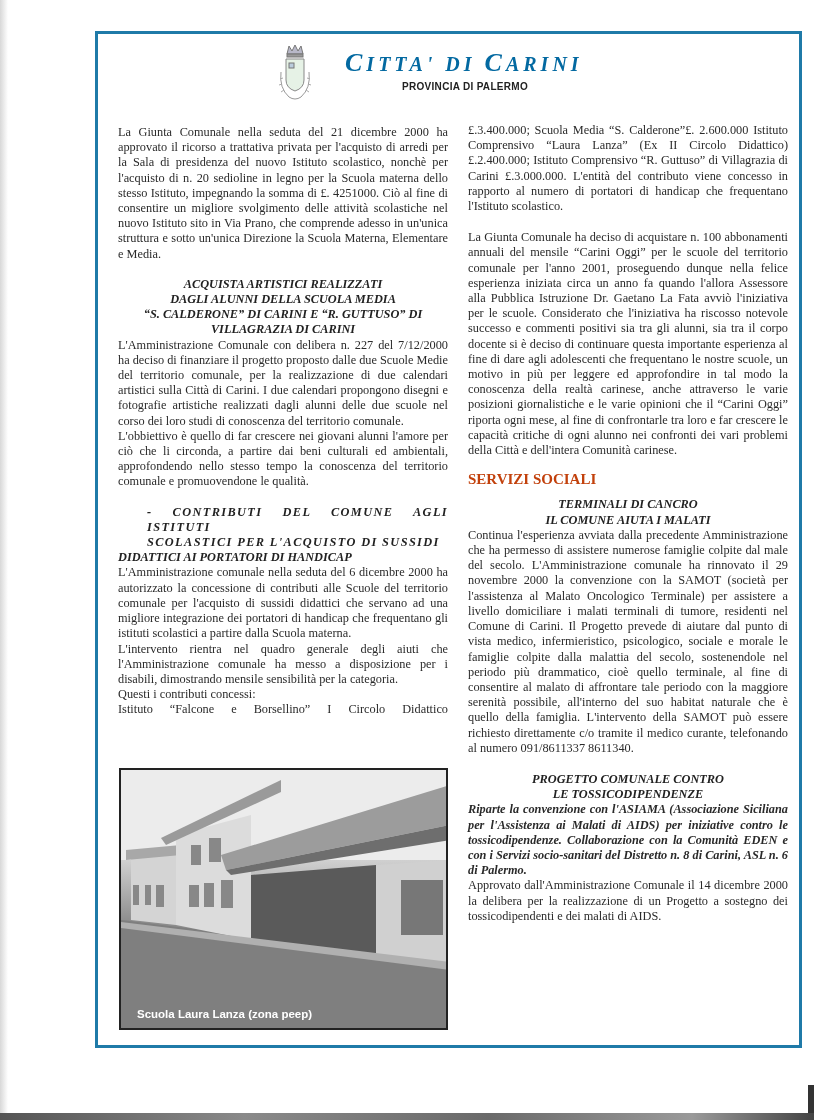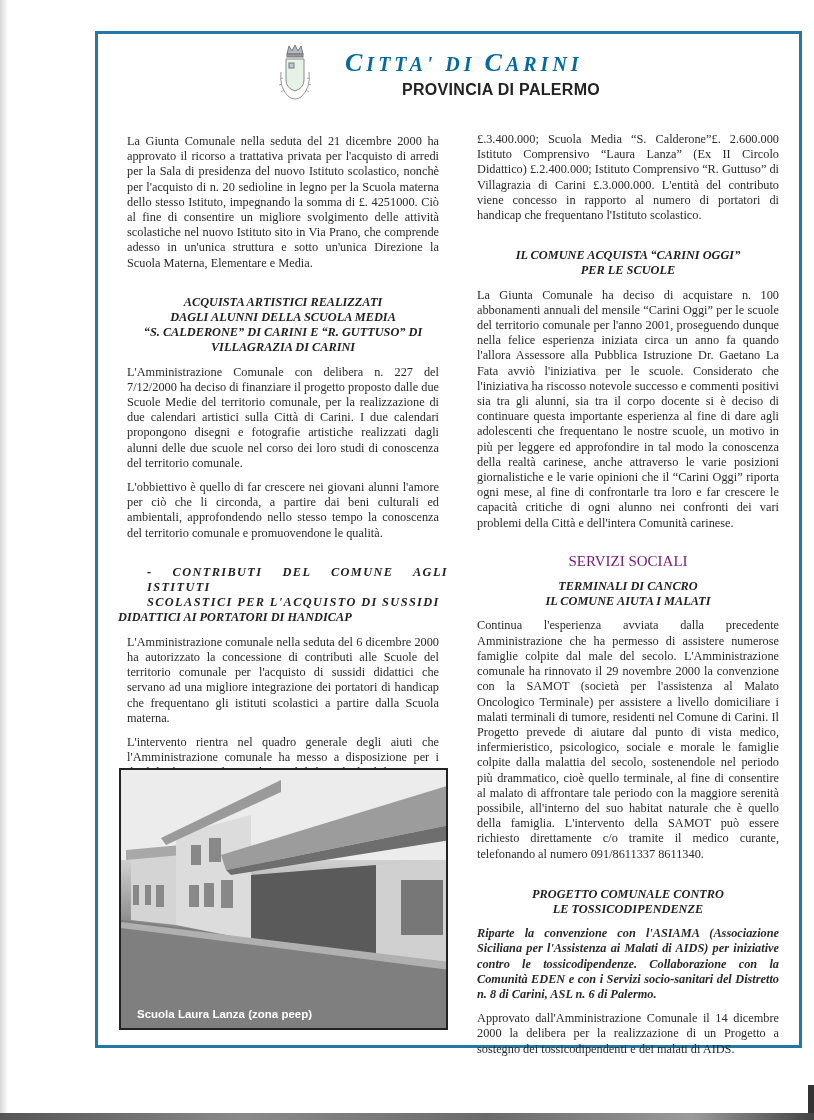--- a/index.html
+++ b/index.html
@@ -20,36 +20,36 @@
   }
   .crest { position:absolute; left:275px; top:42px; width:40px; height:62px; }
   .title {
     position:absolute; left:345px; top:48px; width:300px;
     font-family:"Liberation Serif", serif; font-style:italic; font-weight:bold;
     color:#0369a1; font-size:20px; letter-spacing:4px;
   }
   .title .big { font-size:26px; }
   .subtitle {
     position:absolute; left:402px; top:81px;
-    font-family:"Liberation Sans", sans-serif; font-weight:bold; font-size:16px;
+    font-family:"Liberation Sans", sans-serif; font-weight:bold; font-size:10px;
     color:#222; letter-spacing:0.3px;
   }
   .col {
     position:absolute; font-size:12.3px; line-height:15.2px; text-align:justify;
   }
   .col-left { left:118px; top:125px; width:330px; }
   .col-right { left:468px; top:123px; width:320px; }
-  p { margin:9px; }
+  p { margin:0; }
   .head {
     text-align:center; font-style:italic; font-weight:bold; font-size:12.3px; line-height:15.2px;
     color:#222; margin:0;
   }
   .head-just { text-align:justify; text-align-last:left; letter-spacing:1.4px;margin-left:29px; }
   .section {
-    text-align:center; font-weight:normal; color:#701a75; font-size:15px;
+    text-align:left; font-weight:bold; color:#c2410c; font-size:15px;
     margin:0;
   }
   .boldital { font-style:italic; font-weight:bold; }
   .photo {
     position:absolute; left:119px; top:768px; width:329px; height:262px;
     border:2px solid #222; box-sizing:border-box; overflow:hidden;
     background:linear-gradient(to bottom,#e8e8e8 0%,#d0d0d0 35%,#8a8a8a 60%,#7a7a7a 100%);
     text-align:right;
   }
   .photo svg { position:absolute; left:0; top:0; }
@@ -96,21 +96,21 @@
   <p>L'Amministrazione Comunale con delibera n. 227 del 7/12/2000 ha deciso di finanziare il progetto proposto dalle due Scuole Medie del territorio comunale, per la realizzazione di due calendari artistici sulla Città di Carini. I due calendari propongono disegni e fotografie artistiche realizzati dagli alunni delle due scuole nel corso dei loro studi di conoscenza del territorio comunale.</p>
   <p>L'obbiettivo è quello di far crescere nei giovani alunni l'amore per ciò che li circonda, a partire dai beni culturali ed ambientali, approfondendo nello stesso tempo la conoscenza del territorio comunale e promuovendone le qualità.</p>
 
   <div style="height:15px"></div>
   <div>
     <p class="head head-just">- CONTRIBUTI DEL COMUNE AGLI ISTITUTI</p>
     <p class="head head-just">SCOLASTICI PER L'ACQUISTO DI SUSSIDI</p>
     <p class="head" style="text-align:left">DIDATTICI AI PORTATORI DI HANDICAP</p>
   </div>
   <p>L'Amministrazione comunale nella seduta del 6 dicembre 2000 ha autorizzato la concessione di contributi alle Scuole del territorio comunale per l'acquisto di sussidi didattici che servano ad una migliore integrazione dei portatori di handicap che frequentano gli istituti scolastici a partire dalla Scuola materna.</p>
-  <p>L'intervento rientra nel quadro generale degli aiuti che l'Amministrazione comunale ha messo a disposizione per i disabili, dimostrando grande sensibilità per la disabili.</p>
+  <p>L'intervento rientra nel quadro generale degli aiuti che l'Amministrazione comunale ha messo a disposizione per i disabili, dimostrando mensile sensibilità per la categoria.</p>
   <p>Questi i contributi concessi:</p>
   <p style="text-align-last:justify">Istituto “Falcone e Borsellino” I Circolo Didattico</p>
 </div>
 
 <div class="photo">
   <svg width="329" height="262" viewBox="0 0 329 262">
     <rect x="0" y="0" width="329" height="90" fill="#ececec"></rect>
     <rect x="0" y="150" width="329" height="112" fill="#8c8c8c"></rect>
     <polygon points="0,150 329,190 329,262 0,262" fill="#7f7f7f"></polygon>
     <polygon points="10,80 55,80 55,155 10,150" fill="#d4d4d4"></polygon>
@@ -134,24 +134,20 @@
     </g>
     <polygon points="0,152 329,192 329,200 0,158" fill="#b0b0b0"></polygon>
   </svg>
   <div class="photo-caption">Scuola Laura Lanza (zona peep)</div>
 </div>
 
 <div class="col col-right">
   <p>£.3.400.000;  Scuola Media “S. Calderone”£. 2.600.000 Istituto Comprensivo “Laura Lanza” (Ex II Circolo Didattico) £.2.400.000; Istituto Comprensivo “R. Guttuso” di Villagrazia di Carini £.3.000.000.  L'entità del contributo viene concesso in rapporto al numero di portatori di handicap che frequentano l'Istituto scolastico.</p>
 
   <div style="height:16px"></div>
-  <div>
-    <p class="head">IL COMUNE ACQUISTA “CARINI OGGI”</p>
-    <p class="head">PER LE SCUOLE</p>
-  </div>
   <p>La Giunta Comunale ha deciso di acquistare n. 100 abbonamenti annuali del mensile “Carini Oggi” per le scuole del territorio comunale per l'anno 2001, proseguendo dunque nella felice esperienza iniziata circa un anno fa quando l'allora Assessore alla Pubblica Istruzione Dr. Gaetano La Fata avviò l'iniziativa per le scuole. Considerato che l'iniziativa ha riscosso notevole successo e commenti positivi sia tra gli alunni, sia tra il corpo docente si è deciso di continuare questa importante esperienza al fine di dare agli adolescenti che frequentano le nostre scuole, un motivo in più per leggere ed approfondire in tal modo la conoscenza della realtà carinese, anche attraverso le varie posizioni giornalistiche e le varie opinioni che il “Carini Oggi”  riporta ogni mese, al fine di confrontarle tra loro e far crescere le capacità critiche di ogni alunno nei confronti dei vari problemi della Città e dell'intera Comunità carinese.</p>
 
   <div style="height:14px"></div>
   <p class="section">SERVIZI SOCIALI</p>
   <div style="height:10px"></div>
 
   <div>
     <p class="head">TERMINALI DI CANCRO</p>
     <p class="head">IL COMUNE AIUTA I MALATI</p>
   </div>

